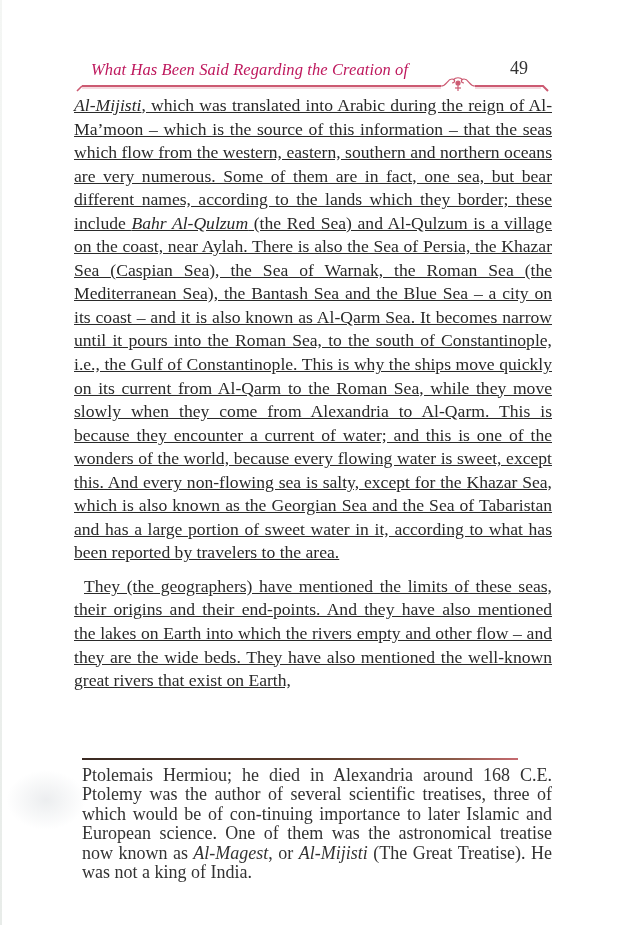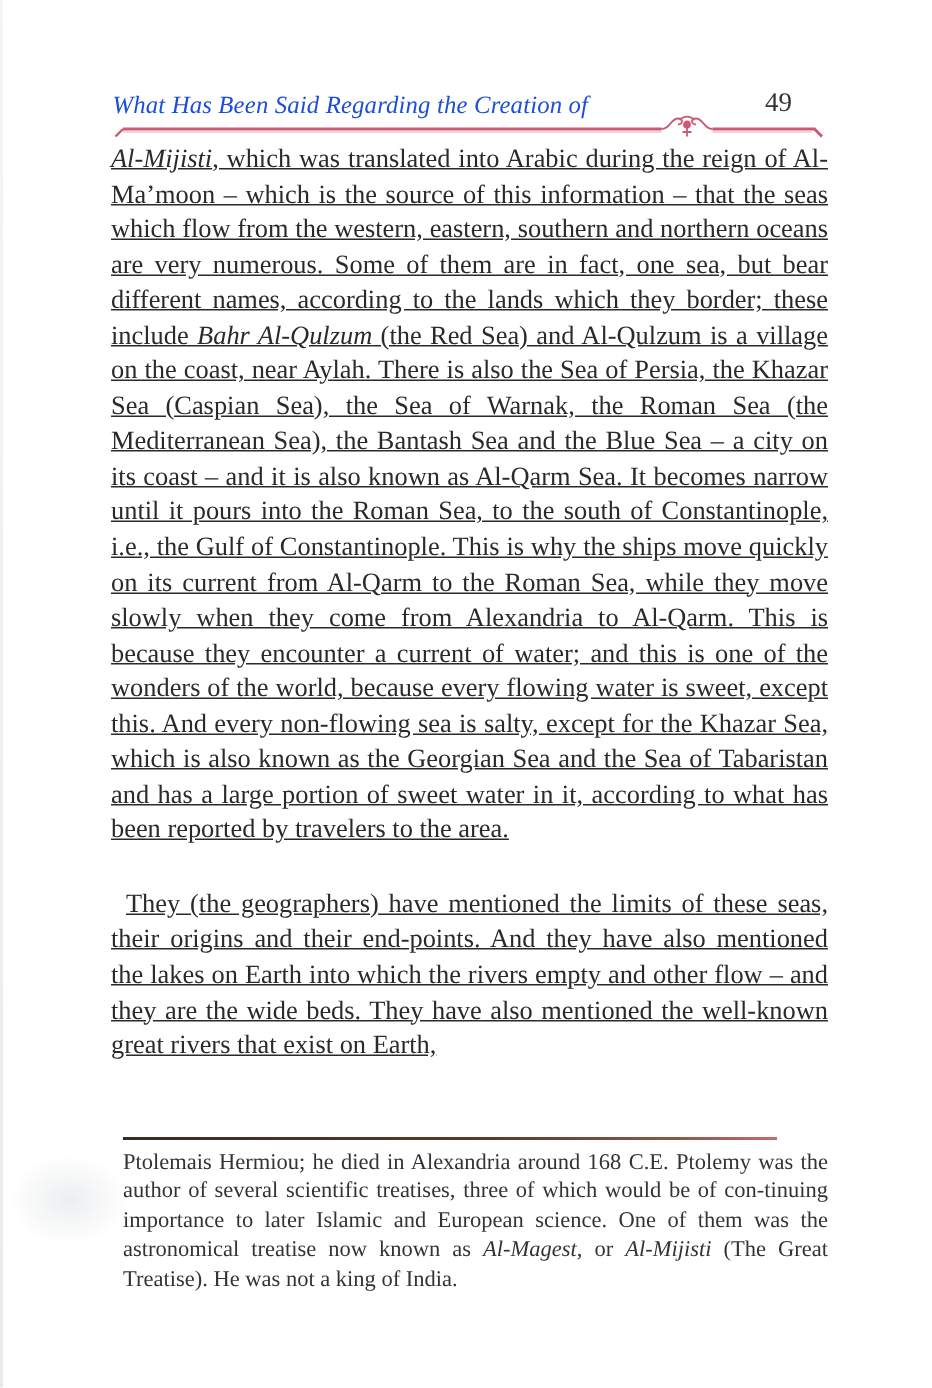--- a/index.html
+++ b/index.html
@@ -14,45 +14,45 @@
     background: linear-gradient(#f4f6f4, #e8ece9);
   }
   .smudge {
     position: absolute; left: 6px; top: 770px; width: 80px; height: 60px;
     background: radial-gradient(ellipse at 50% 50%, rgba(200,205,210,0.35), rgba(255,255,255,0) 70%);
   }
   .running-head {
     position: absolute; left: 75px; top: 60px; width: 475px; height: 30px;
   }
   .running-title {
-    position: absolute; left: 0; top: 0;
-    font-style: italic; font-size: 16.5px; color: #1d4ed8; letter-spacing: 0.1px;
+    position: absolute; left: 16px; top: 0;
+    font-style: italic; font-size: 16.5px; color: #be185d; letter-spacing: 0.1px;
   }
   .page-number {
     position: absolute; right: 22px; top: -2px;
     font-size: 18px; color: #333;
   }
   .head-rule {
     position: absolute; left: 0; top: 14px; width: 475px; height: 18px;
   }
   .body-text {
     position: absolute; left: 74px; top: 94px; width: 478px;
     font-size: 17.6px; line-height: 23.55px;
     text-align: justify; hyphens: none; text-decoration: underline;
   }
   .body-text p { margin: 0; }
-  .body-text p + p { margin-top: 26px; text-indent: 10px; }
+  .body-text p + p { margin-top: 10px; text-indent: 10px; }
   .body-text i { font-style: italic; }
   .fn-rule {
     position: absolute; left: 82px; top: 758px; width: 436px; height: 2px;
     background: linear-gradient(90deg, #3a2a22 0%, #5a3a2a 55%, #8a5a48 85%, #c76a70 100%);
   }
   .footnote {
     position: absolute; left: 82px; top: 766px; width: 470px;
-    font-size: 15px; line-height: 19.4px; text-align: justify; color: #333;
+    font-size: 18px; line-height: 19.4px; text-align: justify; color: #333;
   }
   .footnote i { font-style: italic; }
 </style>
 </head>
 <body>
 
 <div class="page-edge"></div>
 <div class="smudge"></div>
 
 <div class="running-head">

